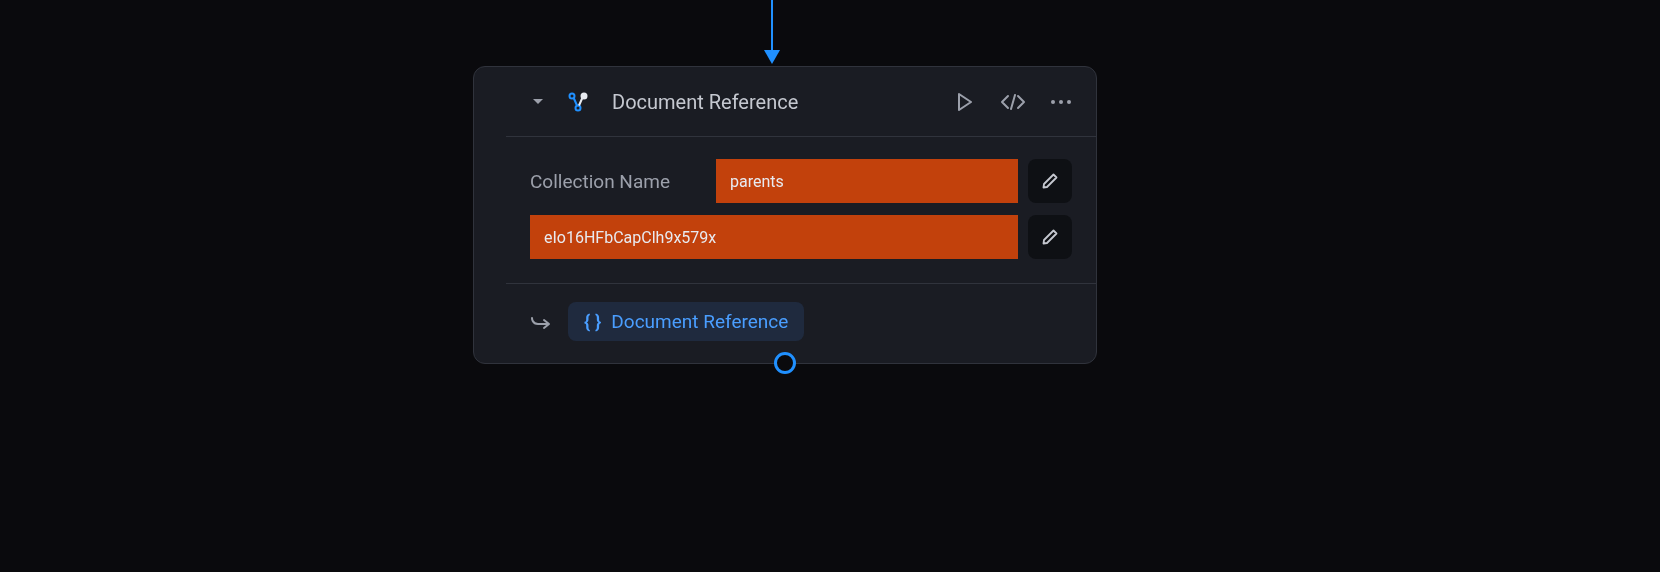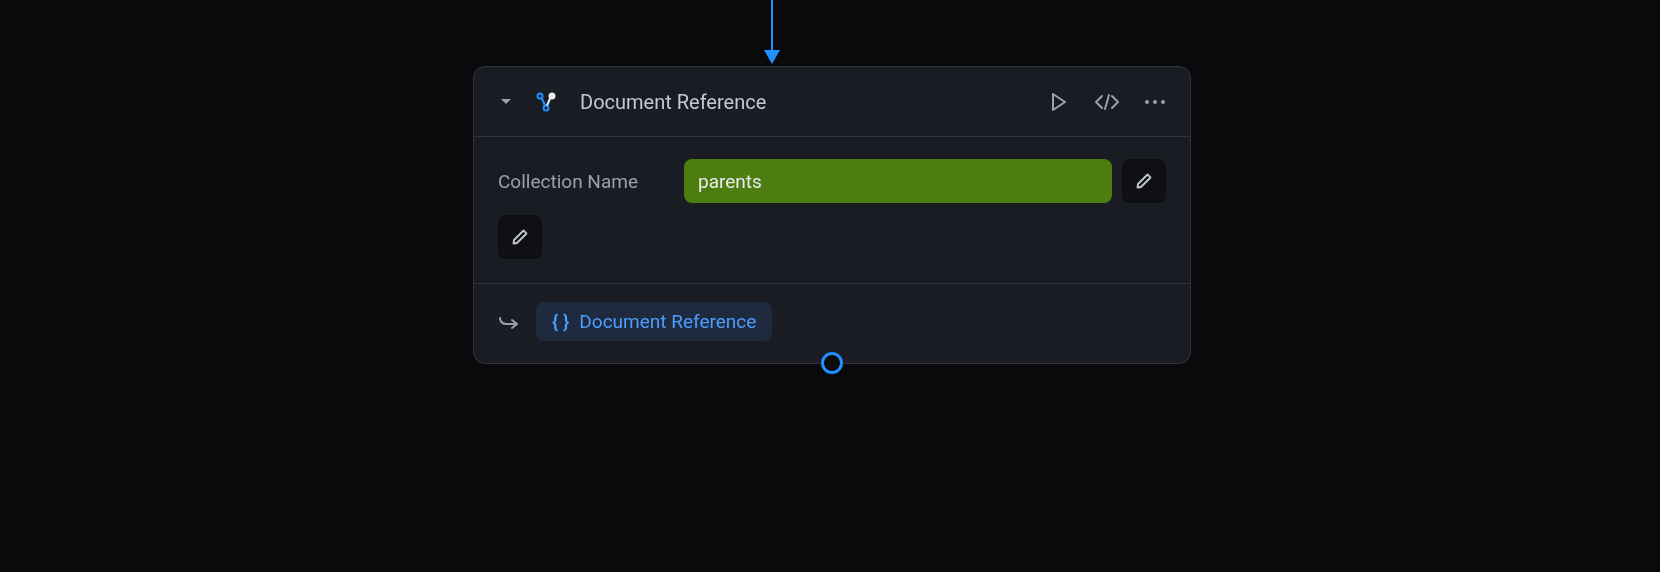--- a/index.html
+++ b/index.html
@@ -25,25 +25,26 @@
       top: 50px;
       width: 0; height: 0;
       border-left: 8px solid transparent;
       border-right: 8px solid transparent;
       border-top: 14px solid #2090ff;
     }
     .node {
       position: absolute;
       left: 473px;
       top: 66px;
-      width: 718px;
+      width: 624px;
       background: #1a1c23;
       border: 1px solid #30333c;
       border-radius: 12px;
       overflow: visible;
+      padding-left: 32px;
     }
     .node-header {
       display: flex;
       align-items: center;
       height: 70px;
       padding: 0 20px;
       border-bottom: 1px solid #30333c;
       gap: 8px;
     }
     .caret-btn {
@@ -92,26 +93,26 @@
       width: 176px;
       color: #9ca0ab;
       font-size: 19px;
       white-space: nowrap;
       overflow: hidden;
       text-overflow: ellipsis;
     }
     .field-input {
       flex: 1;
       height: 44px;
-      background: #4d7c0f;
+      background: #c2410c;
       border: none;
-      border-radius: 8px;
+      border-radius: 0;
       padding: 0 14px;
       color: #e8eaf0;
-      font-size: 19px;
+      font-size: 16px;
       display: flex;
       align-items: center;
       overflow: hidden;
       white-space: nowrap;
     }
     .edit-btn {
       width: 44px; height: 44px;
       background: #0e1014;
       border-radius: 8px;
       display: flex; align-items: center; justify-content: center;
@@ -213,20 +214,21 @@
     <div class="field-row">
       <div class="field-label">Collection Name</div>
       <div class="field-input">parents</div>
       <div class="edit-btn">
         <svg width="18" height="18" viewBox="0 0 18 18">
           <path d="M12.5 2.5 L15.5 5.5 L6 15 L2.5 15.5 L3 12 Z" fill="none" stroke="#c5c8d0" stroke-width="1.8" stroke-linejoin="round"></path>
         </svg>
       </div>
     </div>
     <div class="field-row">
+      <div class="field-input">eIo16HFbCapClh9x579x</div>
       <div class="edit-btn">
         <svg width="18" height="18" viewBox="0 0 18 18">
           <path d="M12.5 2.5 L15.5 5.5 L6 15 L2.5 15.5 L3 12 Z" fill="none" stroke="#c5c8d0" stroke-width="1.8" stroke-linejoin="round"></path>
         </svg>
       </div>
     </div>
   </div>
 
   <div class="node-footer">
     <div class="return-icon">

